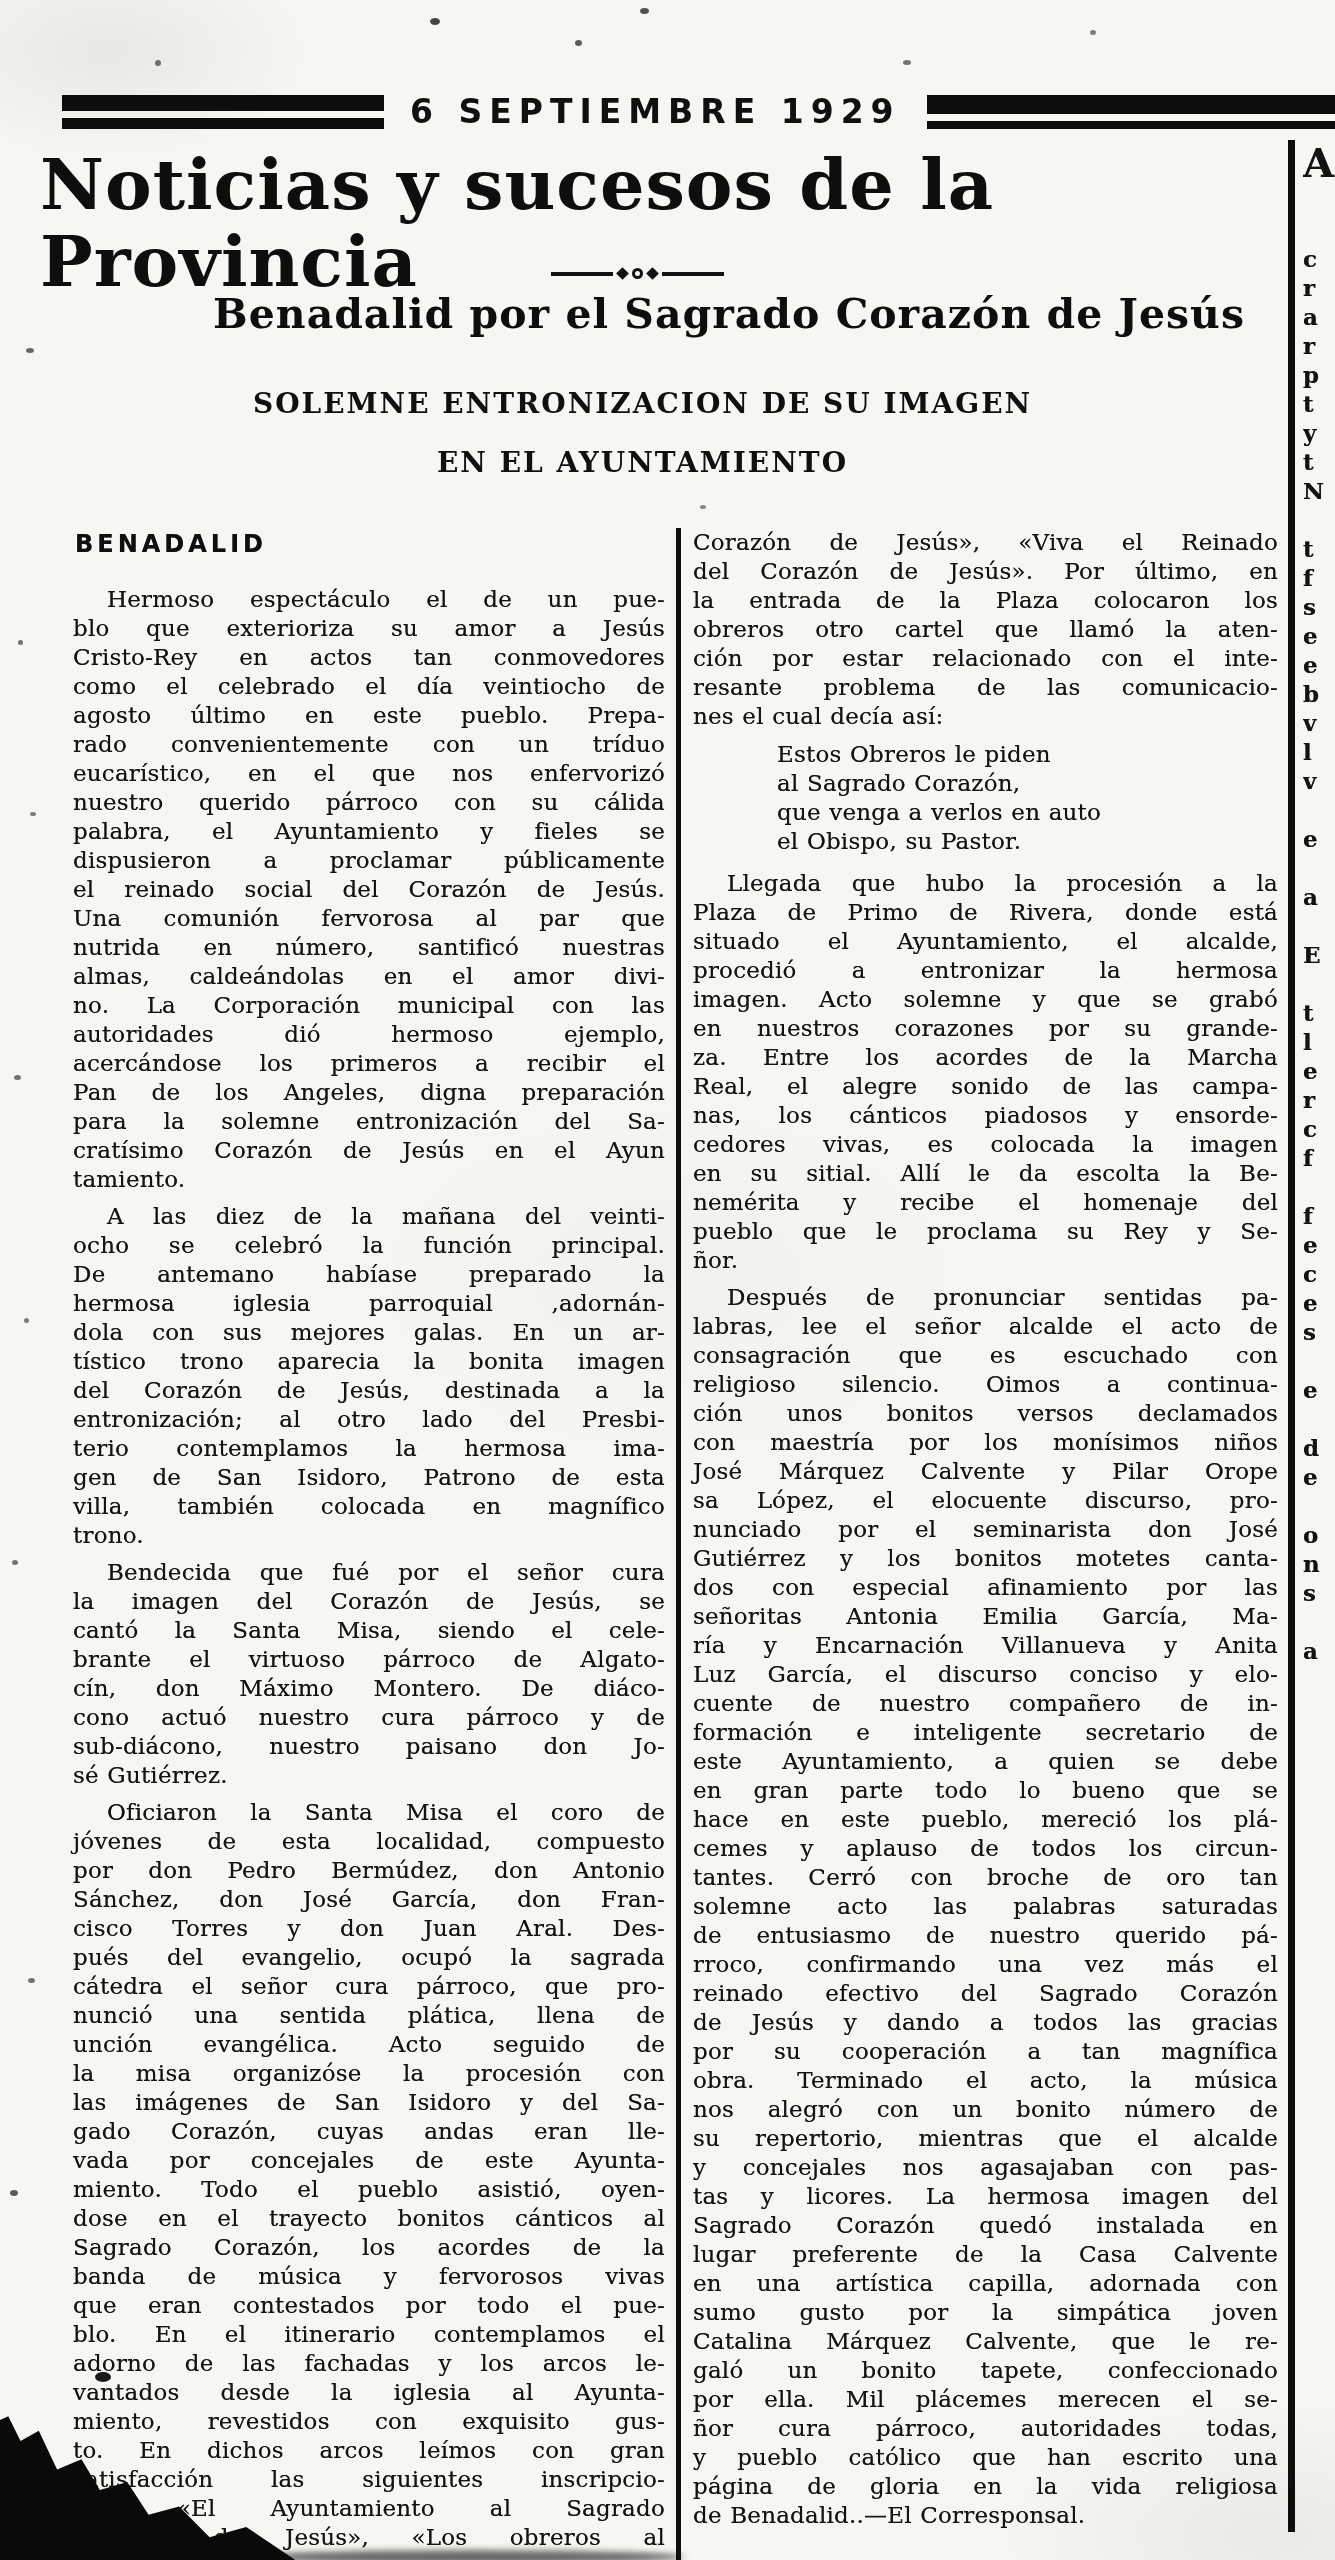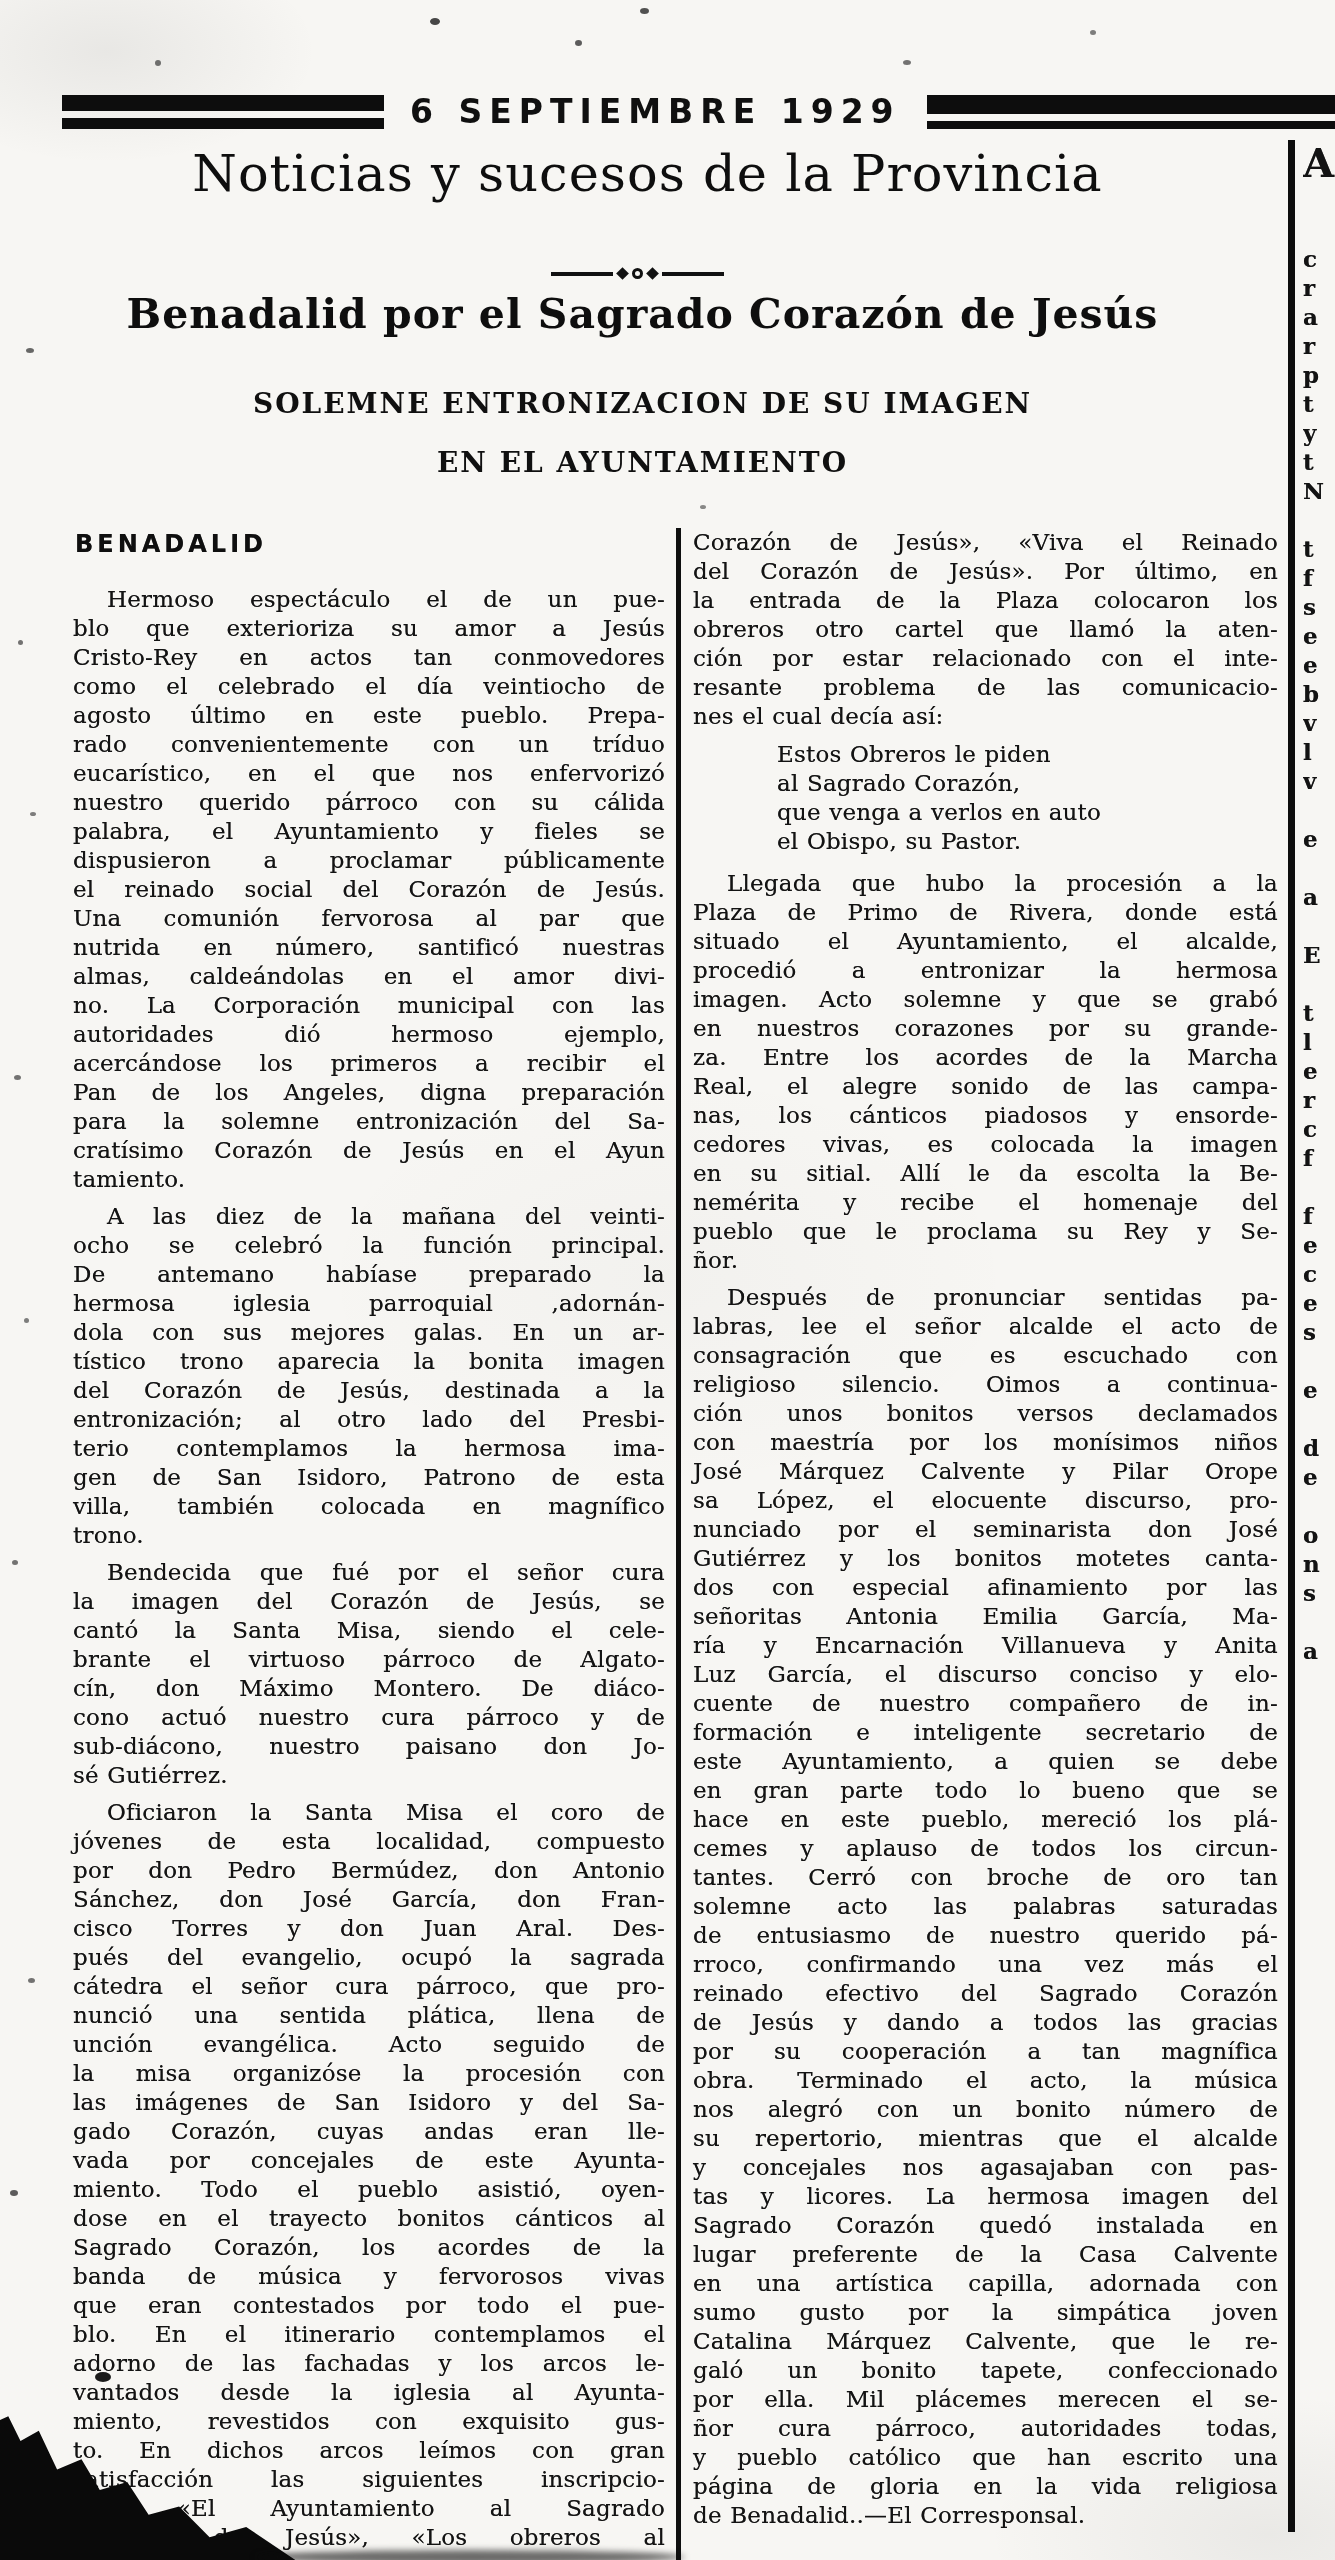--- a/index.html
+++ b/index.html
@@ -18,28 +18,28 @@
   .bars{display:flex;flex-direction:column;gap:7px;}
   .bars .bar{background:#0d0d0d;}
   .bars.left{width:322px;}
   .bars.left .bar1{height:16px;} .bars.left .bar2{height:11px;}
   .bars.right{flex:1;}
   .bars.right .bar1{height:19px;} .bars.right .bar2{height:8px;}
   .edition-date{font-family:"DejaVu Sans",sans-serif;font-weight:700;font-size:33px;
     letter-spacing:7px;margin:0 26px;white-space:nowrap;color:#101010;}
 
   
-  .headline{position:absolute;top:146px;left:40px;right:80px;margin:0;text-align:center;
-    font-weight:400;font-size:51px;letter-spacing:1px;line-height:1.1;color:#0e0e0e;}
+  .headline{position:absolute;top:146px;left:40px;right:80px;margin:0;text-align:left;
+    font-weight:700;font-size:70px;letter-spacing:1px;line-height:1.1;color:#0e0e0e;}
   .ornament{position:absolute;top:268px;left:0;right:60px;display:flex;justify-content:center;
     align-items:center;gap:5px;}
   .orn-line{width:62px;height:4px;background:#111;}
   .orn-diamond{width:9px;height:9px;background:#111;transform:rotate(45deg);}
   .orn-circle{width:11px;height:11px;border:3px solid #111;border-radius:50%;box-sizing:border-box;}
-  .subheadline{position:absolute;top:290px;left:40px;right:90px;margin:0;text-align:center;
+  .subheadline{position:absolute;top:290px;left:40px;right:90px;margin:0;text-align:right;
     font-weight:700;font-size:41px;letter-spacing:1px;color:#0e0e0e;}
   .deck{position:absolute;top:374px;left:30px;right:80px;margin:0;text-align:center;
     font-weight:700;font-size:28px;line-height:59px;letter-spacing:2px;color:#101010;}
 
   
   .columns{position:absolute;top:528px;left:0;right:12px;height:2032px;overflow:hidden;
     display:flex;padding-left:73px;box-sizing:border-box;}
   .col{font-size:23px;line-height:29px;letter-spacing:.2px;word-spacing:1px;
     text-shadow:0 0 .5px rgba(0,0,0,.6);}
   .col.left{width:592px;}

